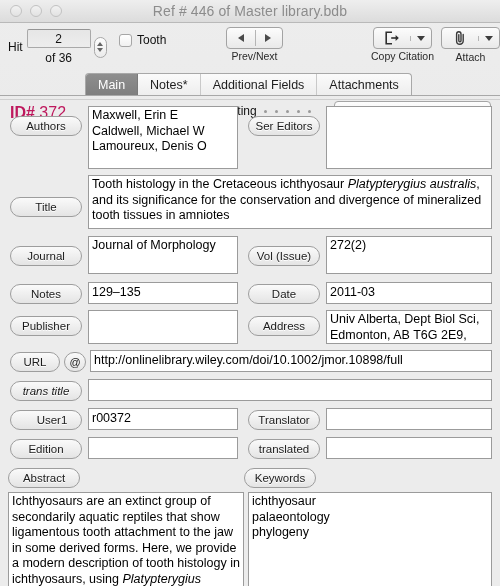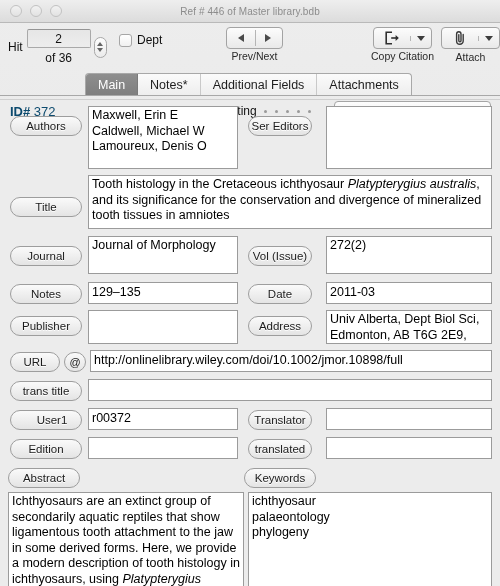--- a/index.html
+++ b/index.html
@@ -20,21 +20,21 @@
     position:relative;height:22px;
     background:linear-gradient(#eeeeee,#dcdcdc);
     border-bottom:1px solid #b9b9b9;
     display:flex;align-items:center;
   }
   .traffic{position:absolute;left:10px;top:5px;display:flex;gap:8px;}
   .tl{width:12px;height:12px;border-radius:50%;
       background:linear-gradient(#f2f2f2,#e2e2e2);
       border:1px solid #c2c2c2;box-sizing:border-box;}
   .title-text{
-    width:100%;text-align:center;font-size:10px;color:#8c8c8c;
+    width:100%;text-align:center;font-size:14px;color:#8c8c8c;
     letter-spacing:.1px;
   }
 
   
   .toolbar{position:relative;height:48px;}
   .tb-item{position:absolute;text-align:center;}
   .tb-caption{font-size:10.5px;color:#2a2a2a;margin-top:1px;display:block;}
 
   .hitbox{position:absolute;left:8px;top:6px;display:flex;align-items:center;}
   .hit-label{font-size:12px;color:#111;margin-right:4px;line-height:20px;}
@@ -107,21 +107,21 @@
     background:linear-gradient(#8e8e8e,#7e7e7e);
     color:#ffffff;border-right-color:#7a7a7a;
   }
   .tabline{position:absolute;left:0;right:0;top:22px;height:1px;background:#a8a8a8;}
 
   
   .content{position:relative;background:#ececec;height:507px;
            border-top:1px solid #cfcfcf;}
 
   .metarow{position:relative;height:24px;}
-  .idtxt{position:absolute;left:10px;top:4px;font-size:13px;color:#0c4a6e;font-weight:bold;}
+  .idtxt{position:absolute;left:10px;top:4px;font-size:16px;color:#be185d;font-weight:bold;}
   .idnum{font-weight:normal;}
   .nolabel{position:absolute;left:88px;top:4px;font-size:12px;color:#111;display:flex;align-items:center;gap:3px;}
   .updown{display:inline-flex;flex-direction:column;line-height:0;}
   .updown i{display:block;width:0;height:0;border-left:3.5px solid transparent;border-right:3.5px solid transparent;}
   .updown .u{border-bottom:4px solid #111;margin-bottom:2px;}
   .updown .d{border-top:4px solid #111;}
   .ratingwrap{position:absolute;left:222px;top:4px;display:flex;align-items:center;}
   .ratinglab{font-size:12px;color:#111;margin-right:7px;}
   .dot{width:3px;height:3px;border-radius:50%;background:#9a9a9a;margin-right:8px;}
   .typepop{
@@ -148,21 +148,21 @@
   .tbox{
     background:#ffffff;border:1px solid #9b9b9b;
     box-sizing:border-box;font-size:12.5px;color:#000;
     padding:1px 3px;line-height:15.5px;overflow:hidden;
     font-family:"Liberation Sans",sans-serif;
     white-space:pre-wrap;word-wrap:break-word;
   }
   .tbox.one{line-height:18px;padding-top:0;}
   .row{position:absolute;}
   .labL{left:10px;width:72px;}
-  .labR{left:248px;width:64px;}
+  .labR{left:248px;width:72px;}
   .fldL{left:88px;width:150px;}
   .fldR{left:326px;width:166px;}
   .fldFull{left:88px;width:404px;}
   .it{font-style:italic;}
 
   .urlrow-at{
     left:64px;width:22px;height:20px;border-radius:11px;
     background:linear-gradient(#fafafa,#e4e4e4);
     border:1px solid #9d9d9d;box-sizing:border-box;
     display:flex;align-items:center;justify-content:center;
@@ -194,21 +194,21 @@
         <span class="hit-of">of  36</span>
       </div>
       <div class="stepper">
         <i class="up"></i>
         <i class="dn"></i>
       </div>
     </div>
 
     <div class="markbox">
       <span class="chk"></span>
-      <span class="mark-label">Dept</span>
+      <span class="mark-label">Tooth</span>
     </div>
 
 
     <div class="prev-wrap tb-item">
       <div class="btn seg">
         <div class="half">
             <span class="tri-l"></span>
           </div>
         <span class="divider"></span>
         <div class="half">
@@ -309,21 +309,21 @@
 
     <div class="row pill labL" style="top:216px;">Publisher</div>
     <div class="row tbox fldL" style="top:210px;height:34px;"></div>
     <div class="row pill labR" style="top:216px;">Address</div>
     <div class="row tbox fldR" style="top:210px;height:34px;">Univ Alberta, Dept Biol Sci, Edmonton, AB T6G 2E9, Canada</div>
 
     <div class="row pill urllab" style="top:252px;">URL</div>
     <div class="row urlrow-at" style="top:252px;">@</div>
     <div class="row tbox one urlfield" style="top:250px;height:22px;">http://onlinelibrary.wiley.com/doi/10.1002/jmor.10898/full</div>
 
-    <div class="row pill labL" style="top:281px;">trans title</div>
+    <div class="row pill labL" style="top:281px;font-style:italic;">trans title</div>
     <div class="row tbox one fldFull" style="top:279px;height:22px;"></div>
 
     <div class="row pill labL" style="top:310px;padding-left:12px;">User1</div>
     <div class="row tbox one fldL" style="top:308px;height:22px;">r00372</div>
     <div class="row pill labR" style="top:310px;">Translator</div>
     <div class="row tbox one fldR" style="top:308px;height:22px;"></div>
 
     <div class="row pill labL" style="top:339px;">Edition</div>
     <div class="row tbox one fldL" style="top:337px;height:22px;"></div>
     <div class="row pill labR" style="top:339px;">translated</div>

